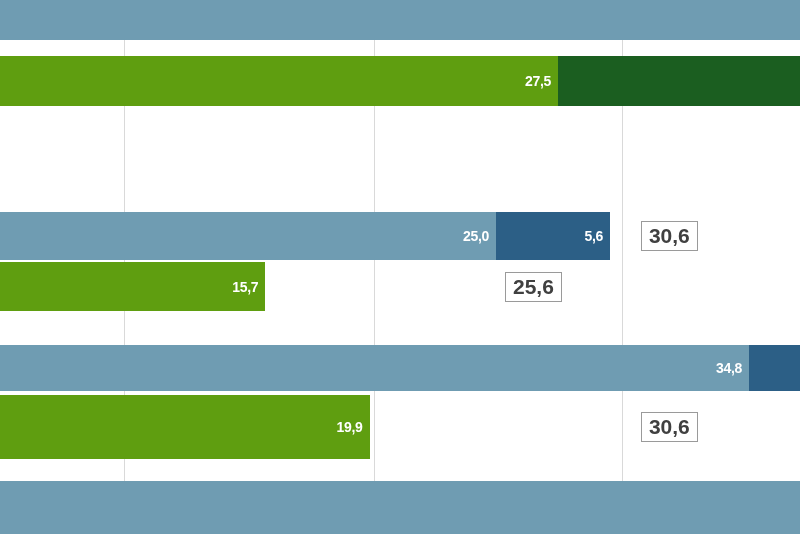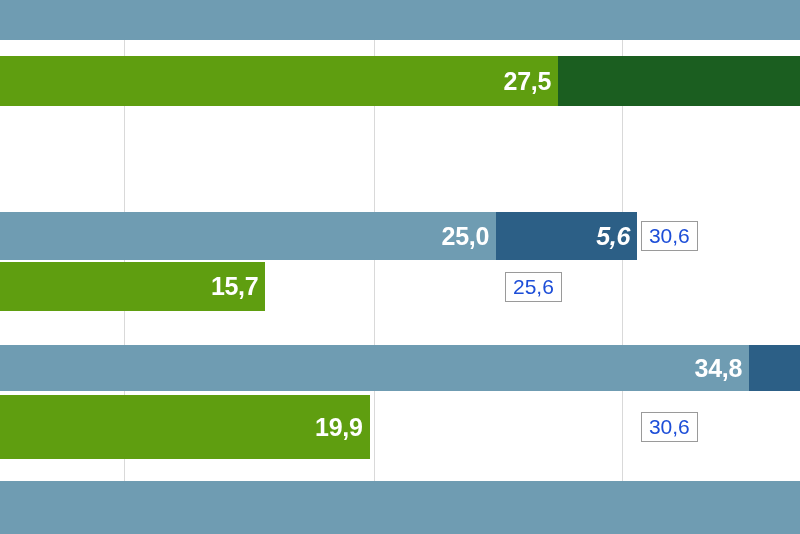--- a/index.html
+++ b/index.html
@@ -51,39 +51,40 @@
     position: absolute;
     top: 0;
     height: 100%;
     box-sizing: border-box;
     display: flex;
     align-items: center;
     justify-content: flex-end;
   }
   .seg-label {
     color: #ffffff;
-    font-size: 25px;
+    font-size: 14px;
     font-weight: bold;
     letter-spacing: -0.3px;
     padding-right: 7px;
     white-space: nowrap;
     line-height: 1;
   }
   .total-box {
     position: absolute;
     top: 50%;
     transform: translateY(-50%);
     box-sizing: border-box;
     border: 1.5px solid #9a9a9a;
     background: #ffffff;
-    color: #1d4ed8;
+    color: #404040;
     font-size: 21px;
     padding: 3px 7px 4px 7px;
     line-height: 1;
     white-space: nowrap;
+    font-weight: bold;
   }
   .seg-light-blue { background: #6f9cb2; }
   .seg-dark-blue  { background: #2c5f86; }
   .seg-light-green{ background: #5f9e10; }
   .seg-dark-green { background: #1b5e20; }
 </style>
 </head>
 <body>
 
 <div id="chart-root">
@@ -101,21 +102,21 @@
       <div class="bar" style="left: 0px; top: 56px; height: 50px; width: 800px;">
         <div class="seg seg-light-green" style="left: -124px; width: 682px;">
           <span class="seg-label">27,5</span>
         </div>
         <div class="seg seg-dark-green" style="left: 558px; width: 272px;"></div>
       </div>
       <div class="bar" style="left: 0px; top: 212px; height: 48px; width: 800px;">
         <div class="seg seg-light-blue" style="left: -124px; width: 620px;">
           <span class="seg-label">25,0</span>
         </div>
-        <div class="seg seg-dark-blue" style="left: 496px; width: 141px; font-style: italic;">
+        <div class="seg seg-dark-blue" style="left: 496px; width: 114px;">
           <span class="seg-label">5,6</span>
         </div>
         <div class="total-box" style="left: 640.88px;">30,6</div>
       </div>
       <div class="bar" style="left: 0px; top: 262px; height: 49px; width: 700px;">
         <div class="seg seg-light-green" style="left: -124px; width: 389.36px;">
           <span class="seg-label">15,7</span>
         </div>
         <div class="total-box" style="left: 505px;">25,6</div>
       </div>

